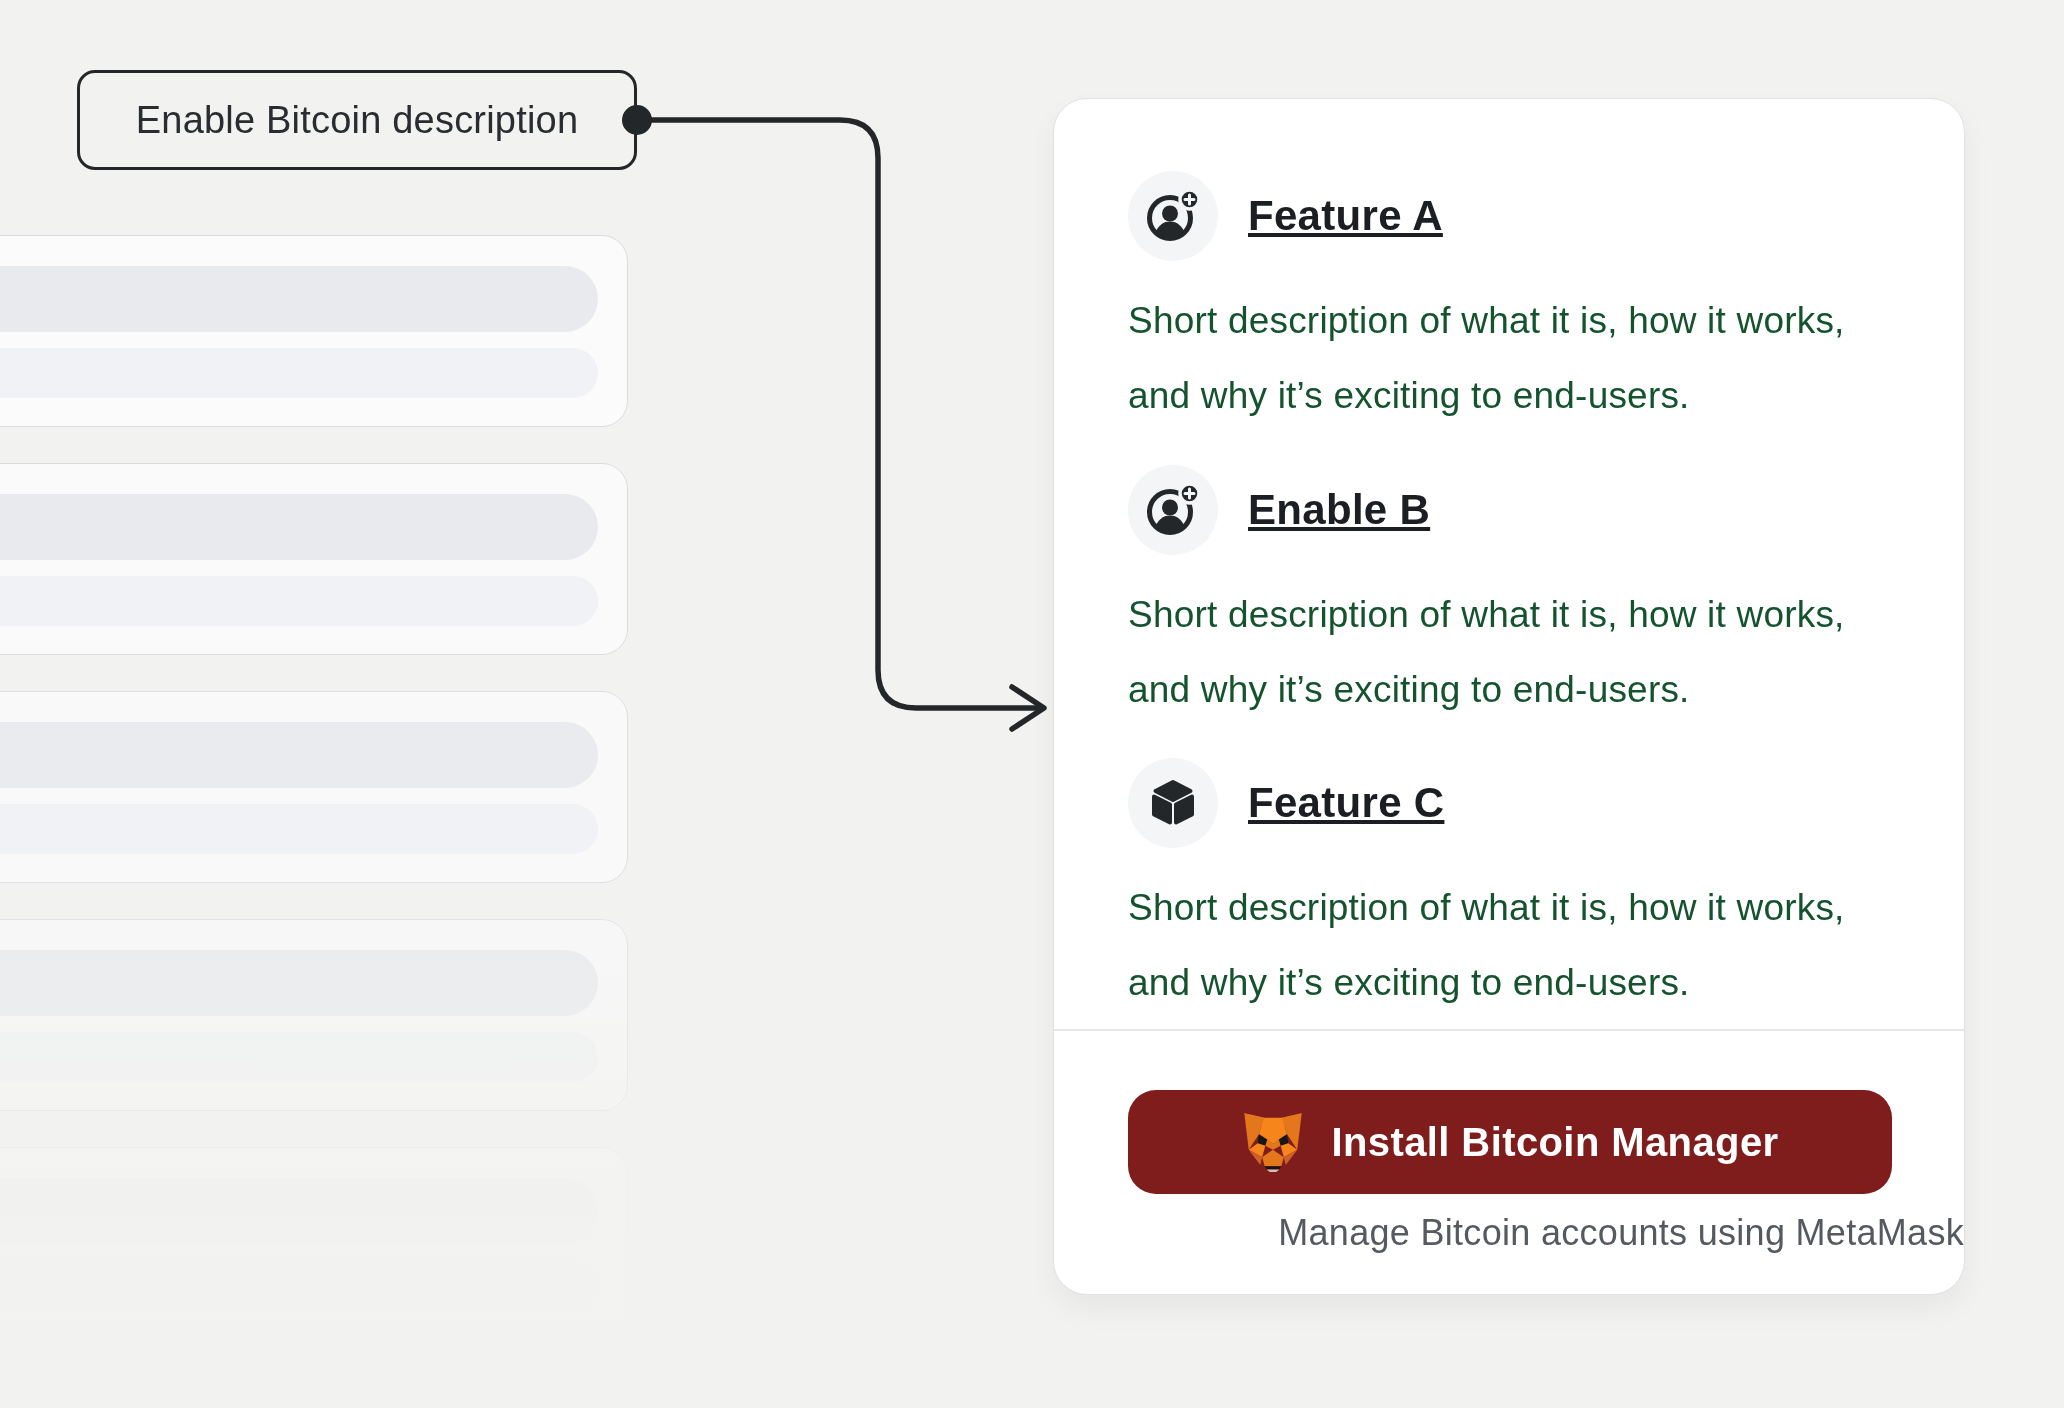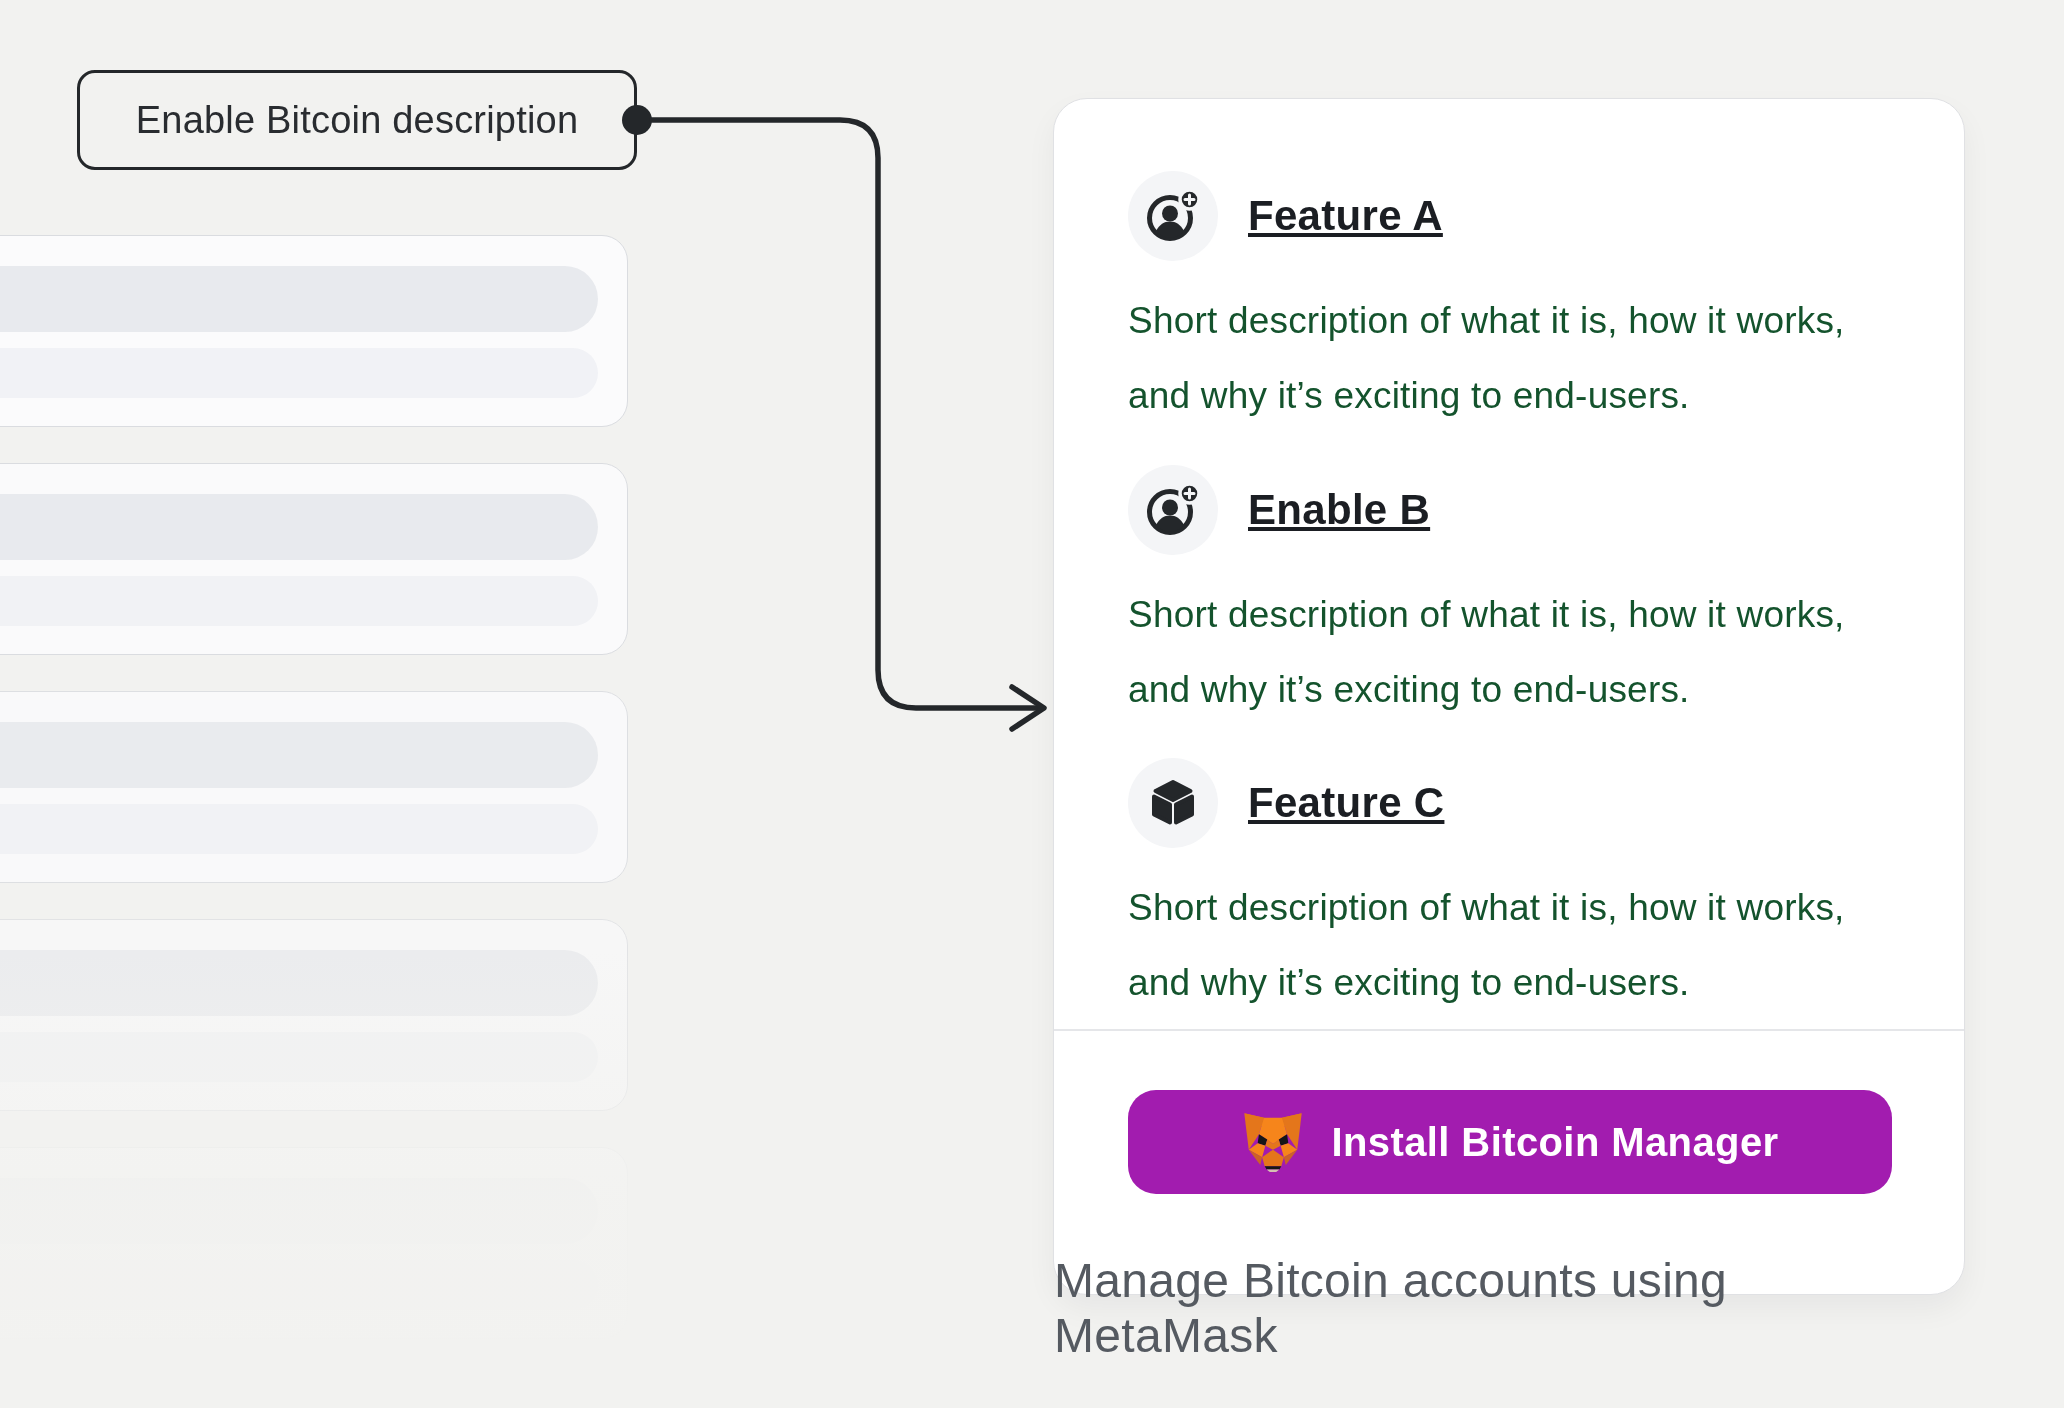--- a/index.html
+++ b/index.html
@@ -55,30 +55,30 @@
     display:flex;align-items:center;justify-content:center;
   }
   .feature-title{font-size:42px;font-weight:700;color:#1b1e23;letter-spacing:.3px;text-decoration:underline;}
   .feature-desc{
     margin:22px 0 0 0;width:745px;
     font-size:37px;line-height:75px;color:#14532d;letter-spacing:.2px;
   }
   .divider{position:absolute;left:0;top:930px;width:100%;height:2px;background:#e5e6e9;}
   .install-btn{
     position:absolute;left:74px;top:991px;width:764px;height:104px;
-    background:#a21caf;border:none;border-radius:28px;cursor:pointer;
+    background:#7f1d1d;border:none;border-radius:28px;cursor:pointer;
     display:flex;align-items:center;justify-content:center;gap:26px;
     font-family:inherit;
   }
   .install-btn .btn-label{
     color:#ffffff;font-size:40px;font-weight:700;letter-spacing:.4px;
   }
   .card-caption{
-    position:absolute;left:0;top:1154px;width:100%;text-align:left;
-    font-size:48px;color:#555a61;letter-spacing:.3px;
+    position:absolute;left:0;top:1113px;width:100%;text-align:right;
+    font-size:36px;color:#555a61;letter-spacing:.3px;
   }
   svg{display:block;}
 </style>
 </head>
 <body>
 
 <div class="stage">
 
   <div class="callout">
     <span>Enable Bitcoin description</span>

